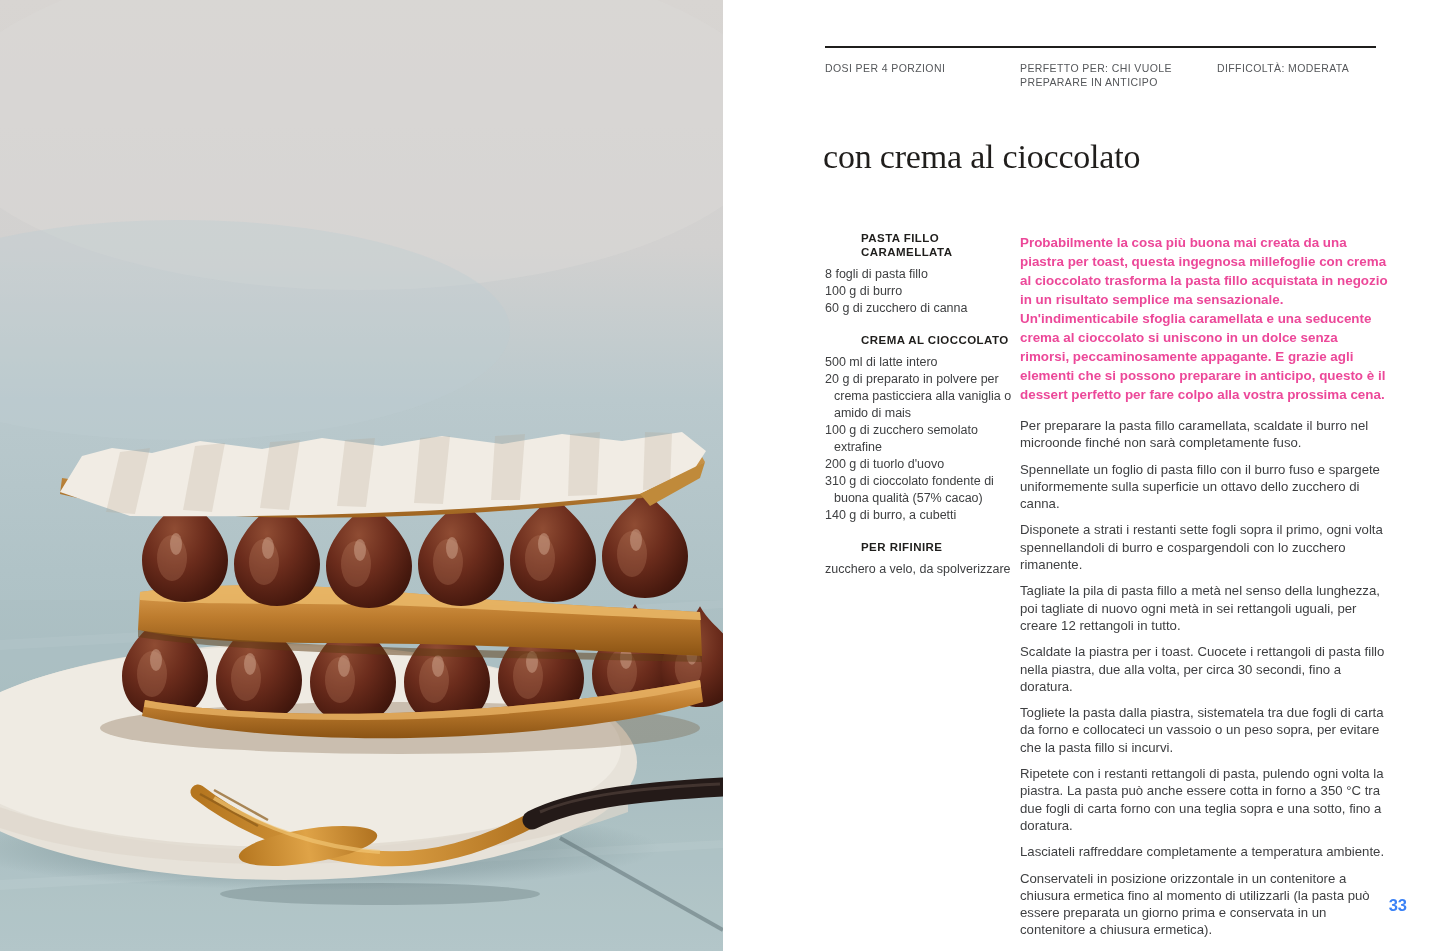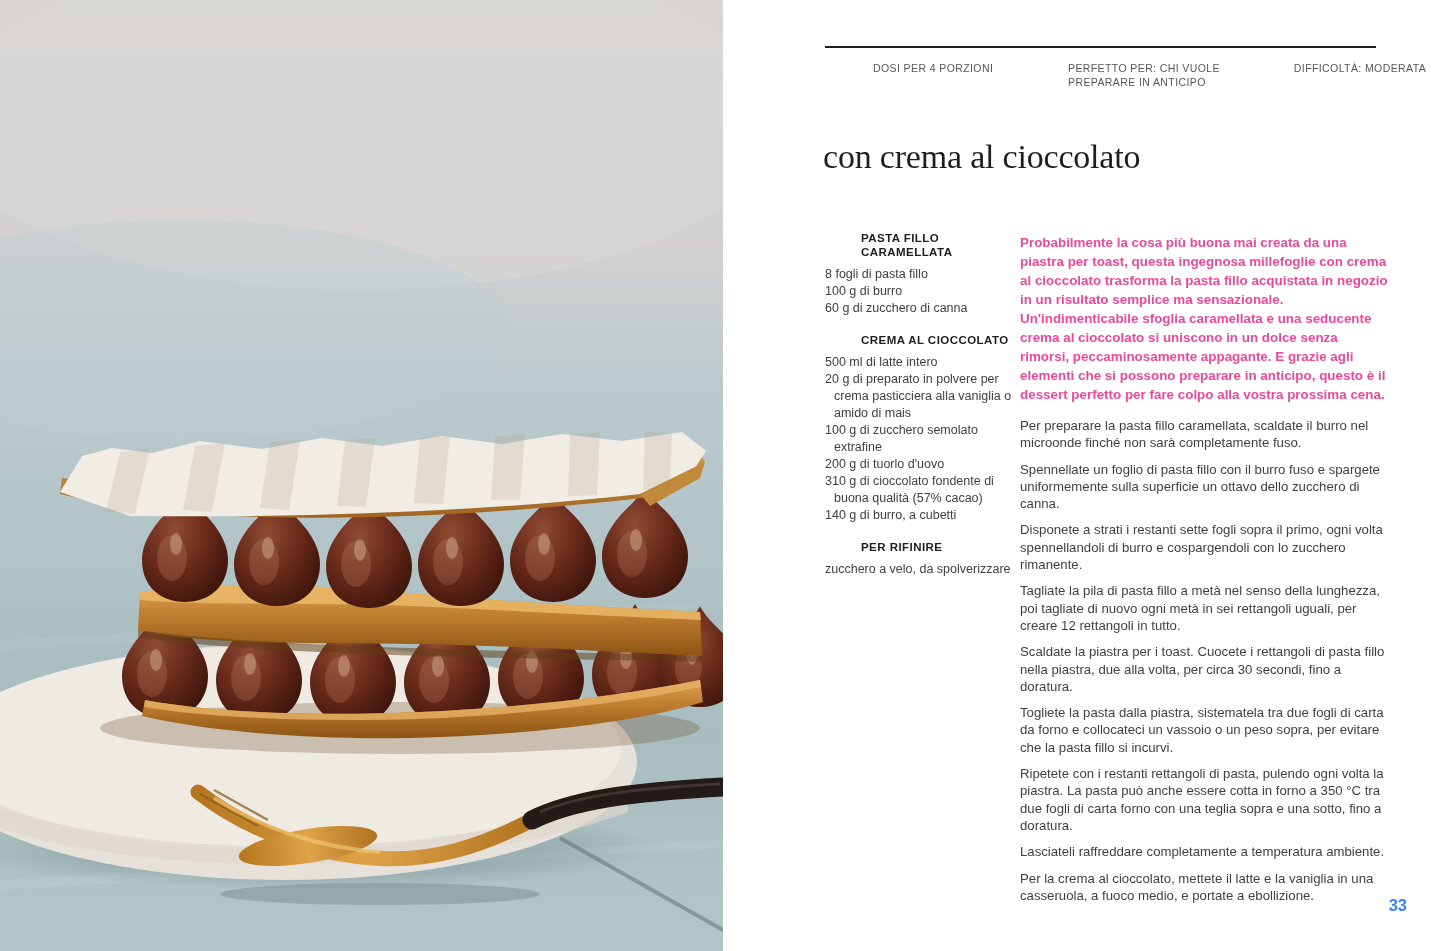--- a/index.html
+++ b/index.html
@@ -9,24 +9,24 @@
     font-family:"Liberation Sans", sans-serif;
     -webkit-font-smoothing:antialiased;
   }
   
   .photo-pane{position:absolute;left:0;top:0;width:723px;height:951px;overflow:hidden;}
   .photo-pane svg{display:block;}
   
   .recipe-pane{position:absolute;left:723px;top:0;width:722px;height:951px;background:#ffffff;}
   .abs{position:absolute;}
   .rule{left:102px;top:46px;width:551px;height:1.5px;background:#1f1e1c;}
-  .meta{font-size:10.5px;line-height:14px;letter-spacing:.4px;color:#55575a;top:61px;margin-left:48px;}
+  .meta{font-size:10.5px;line-height:14px;letter-spacing:.4px;color:#55575a;top:61px;}
   .meta-1{left:102px;width:170px;}
   .meta-2{left:297px;width:165px;}
-  .meta-3{left:494px;width:190px;text-align:center;}
+  .meta-3{left:494px;width:190px;}
   .title{left:100px;top:138px;width:560px;
     font-family:"Liberation Serif", serif;font-size:34px;line-height:38.5px;
     color:#201e1c;letter-spacing:-0.2px;}
   
   .ingredients{left:102px;top:231px;width:187px;}
   .ing-section{margin-bottom:16px;}
   .ing-heading{font-size:11.5px;font-weight:bold;letter-spacing:.45px;
     color:#1f1e1c;margin:0 0 7px 0;line-height:14px;padding-left:36px;}
   .ing-item{font-size:12.5px;line-height:17px;color:#3f4042;
     padding-left:9px;text-indent:-9px;}
@@ -220,20 +220,21 @@
   <p>Tagliate la pila di pasta fillo a metà nel senso della lunghezza, poi tagliate di nuovo ogni metà in sei rettangoli uguali, per creare 12 rettangoli in tutto.</p>
 
   <p>Scaldate la piastra per i toast. Cuocete i rettangoli di pasta fillo nella piastra, due alla volta, per circa 30 secondi, fino a doratura.</p>
 
   <p>Togliete la pasta dalla piastra, sistematela tra due fogli di carta da forno e collocateci un vassoio o un peso sopra, per evitare che la pasta fillo si incurvi.</p>
 
   <p>Ripetete con i restanti rettangoli di pasta, pulendo ogni volta la piastra. La pasta può anche essere cotta in forno a 350 °C tra due fogli di carta forno con una teglia sopra e una sotto, fino a doratura.</p>
 
   <p>Lasciateli raffreddare completamente a temperatura ambiente.</p>
 
+  <p>Conservateli in posizione orizzontale in un contenitore a chiusura ermetica fino al momento di utilizzarli (la pasta può essere preparata un giorno prima e conservata in un contenitore a chiusura ermetica).</p>
 
   <p>Per la crema al cioccolato, mettete il latte e la vaniglia in una casseruola, a fuoco medio, e portate a ebollizione.</p>
 </div>
     </div>
 
     <div class="abs pagenum">33</div>
   </div>
 
 </div>
 

